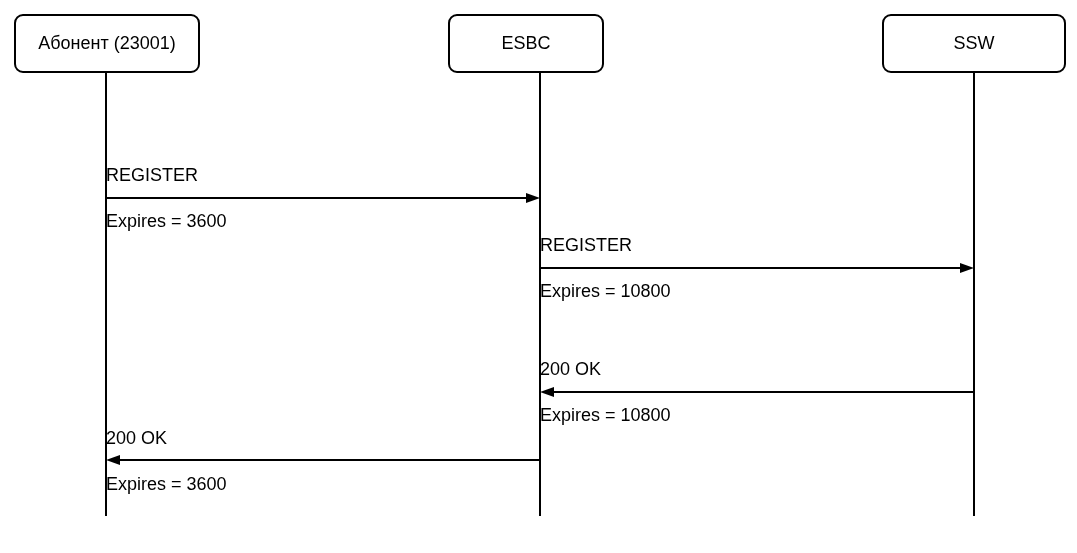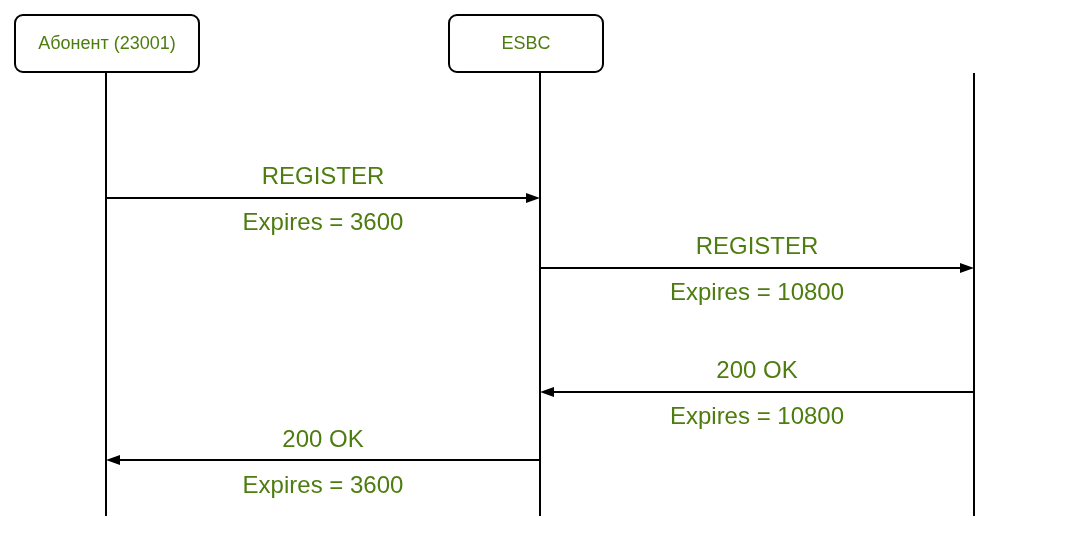--- a/index.html
+++ b/index.html
@@ -57,23 +57,22 @@
   }
   .arrow-left {
     position: absolute;
     width: 0; height: 0;
     border-top: 5px solid transparent;
     border-bottom: 5px solid transparent;
     border-right: 14px solid var(--stroke);
   }
   .msg-label {
     position: absolute;
-    font-size: 24px;
+    font-size: 18px;
     line-height: 21px;
-    text-align: center;
     white-space: nowrap;
   }
   
   #m0-line  { left: 106px; top: 197px; width: 422px; }
   #m0-arrow { left: 526px; top: 193px; }
   #m0-label { left: 106px; top: 165px; width: 434px; }
   #m0-sub   { left: 106px; top: 211px; width: 434px; }
   
   #m1-line  { left: 540px; top: 267px; width: 420px; }
   #m1-arrow { left: 960px; top: 263px; }
@@ -86,27 +85,30 @@
   #m2-sub   { left: 540px; top: 405px; width: 434px; }
   
   #m3-line  { left: 120px; top: 459px; width: 420px; }
   #m3-arrow { left: 106px; top: 455px; }
   #m3-label { left: 106px; top: 428px; width: 434px; }
   #m3-sub   { left: 106px; top: 474px; width: 434px; }
 </style>
 </head>
 <body>
 
-<div class="canvas" style="--stroke: #000000; background: rgb(255, 255, 255); color: #4d7c0f;">
+<div class="canvas" style="--stroke: #000000; background: rgb(255, 255, 255); color: #000000;">
 
   <div class="actor" id="actor-0">
     <span>Абонент (23001)</span>
   </div>
   <div class="actor" id="actor-1">
     <span>ESBC</span>
+  </div>
+  <div class="actor" id="actor-2">
+    <span>SSW</span>
   </div>
 
   <div class="lifeline" id="life-0"></div>
   <div class="lifeline" id="life-1"></div>
   <div class="lifeline" id="life-2"></div>
 
   <div class="msg-line" id="m0-line"></div>
   <div class="arrow-right" id="m0-arrow"></div>
   <div class="msg-label" id="m0-label">REGISTER</div>
   <div class="msg-label" id="m0-sub">Expires = 3600</div>

